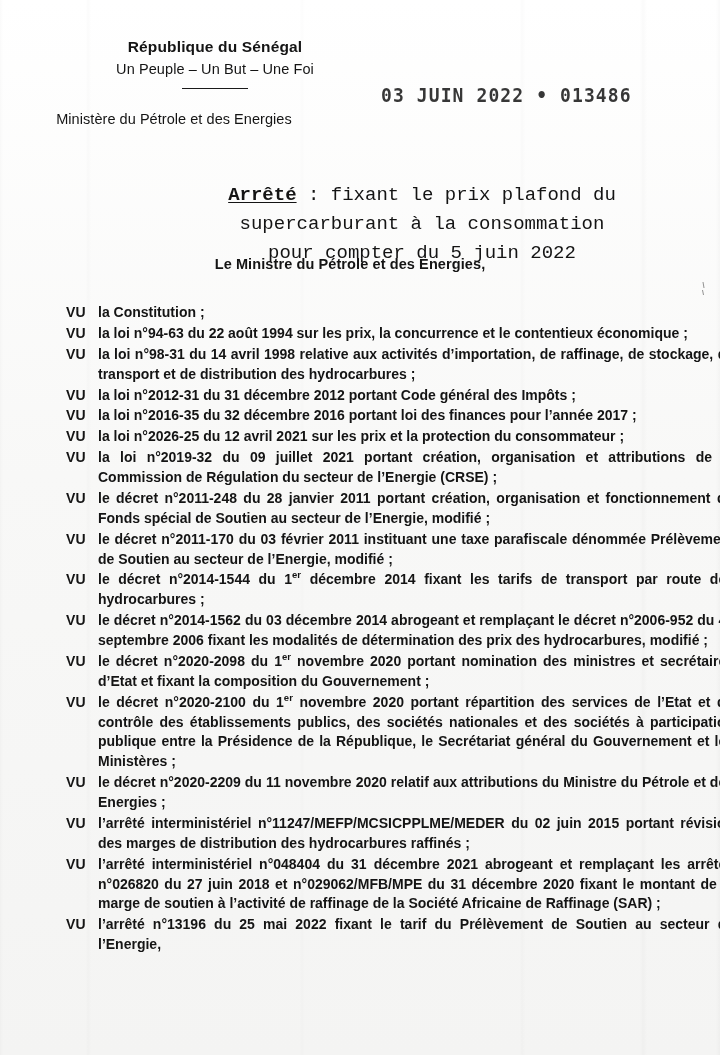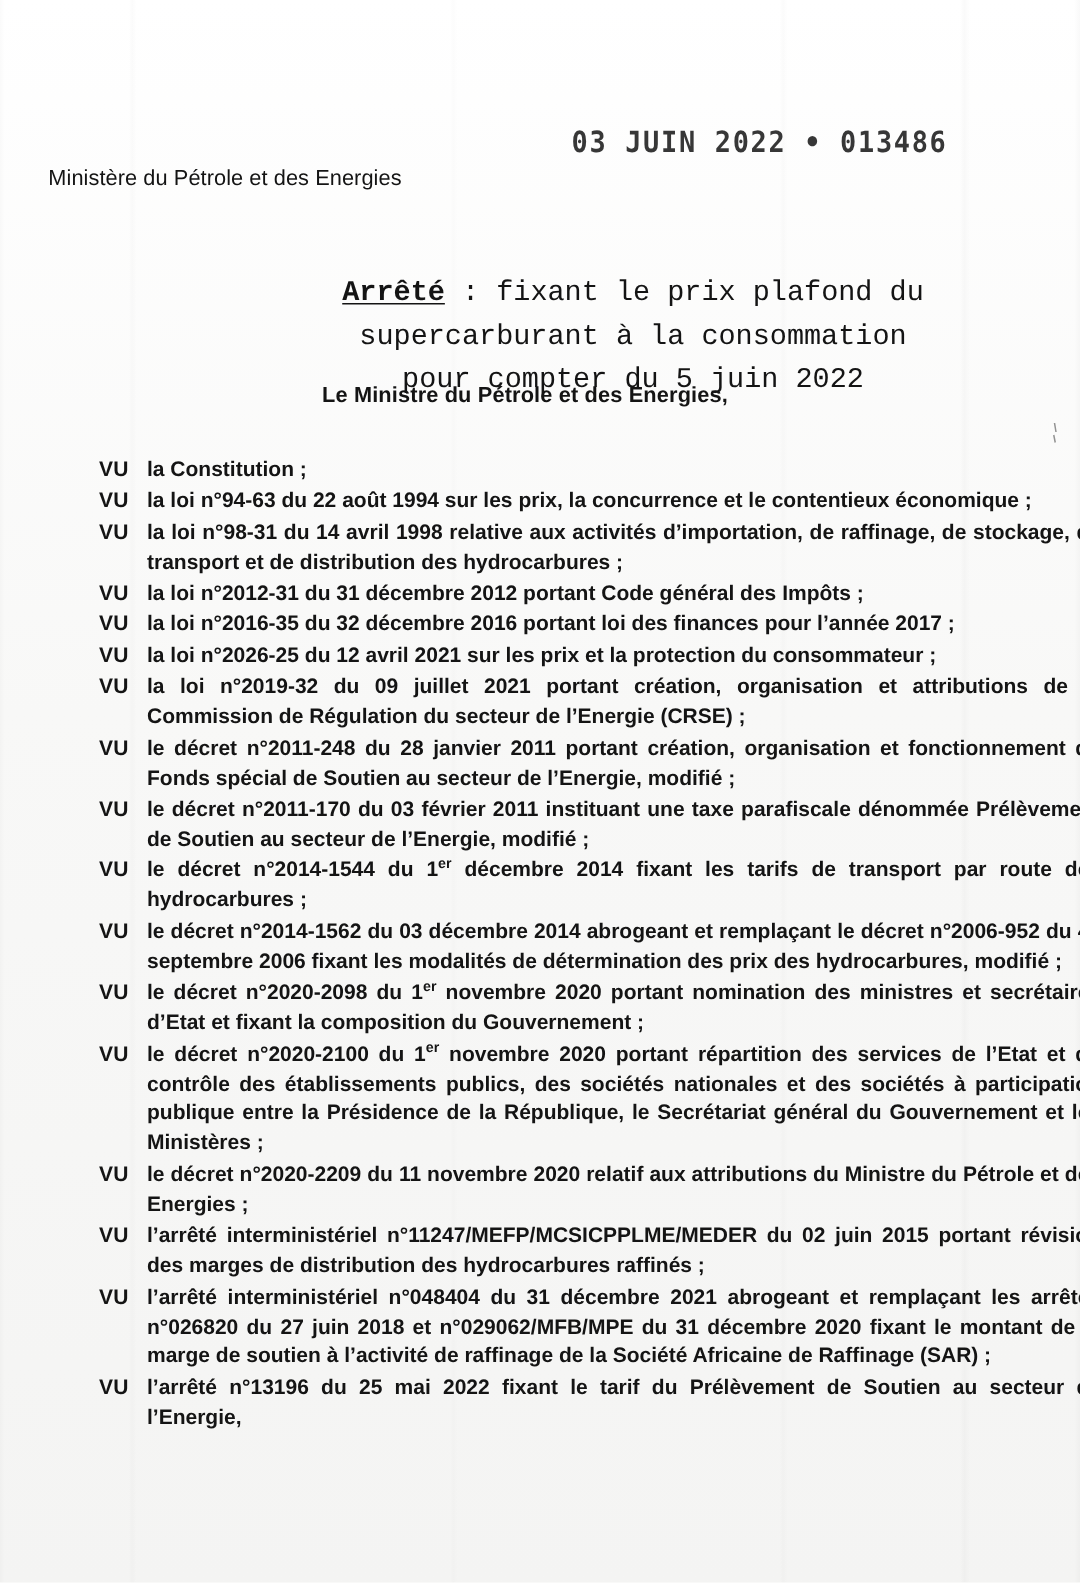--- a/index.html
+++ b/index.html
@@ -165,21 +165,26 @@
     opacity: 0.5;
   }
 </style>
 </head>
 <body>
 
 <div class="scan-texture"></div>
 
 <div class="page">
 
-  <div class="ministry" style="position:absolute; left:0; top:104px; width:300px;">Ministère du Pétrole et des Energies</div>
+  <div class="letterhead">
+    <div class="republic">République du Sénégal</div>
+    <div class="motto">Un Peuple – Un But –  Une Foi</div>
+    <div class="rule"></div>
+  </div>
+  <div class="ministry" style="position:absolute; left:0; top:104px; width:300px;padding-left:24px;">Ministère du Pétrole et des Energies</div>
 
   <div class="date-stamp">03 JUIN 2022 • 013486</div>
 
   <svg class="margin-mark" viewBox="0 0 6 14">
     <path d="M3 0 L4 6 M2.5 8 L3.5 13" stroke="#2b2b2b" stroke-width="1" fill="none"></path>
   </svg>
 
   <div class="title-block">
     <span class="label">Arrêté</span><span> : </span><span>fixant le prix plafond du supercarburant à la consommation pour compter du 5 juin 2022</span>
   </div>

